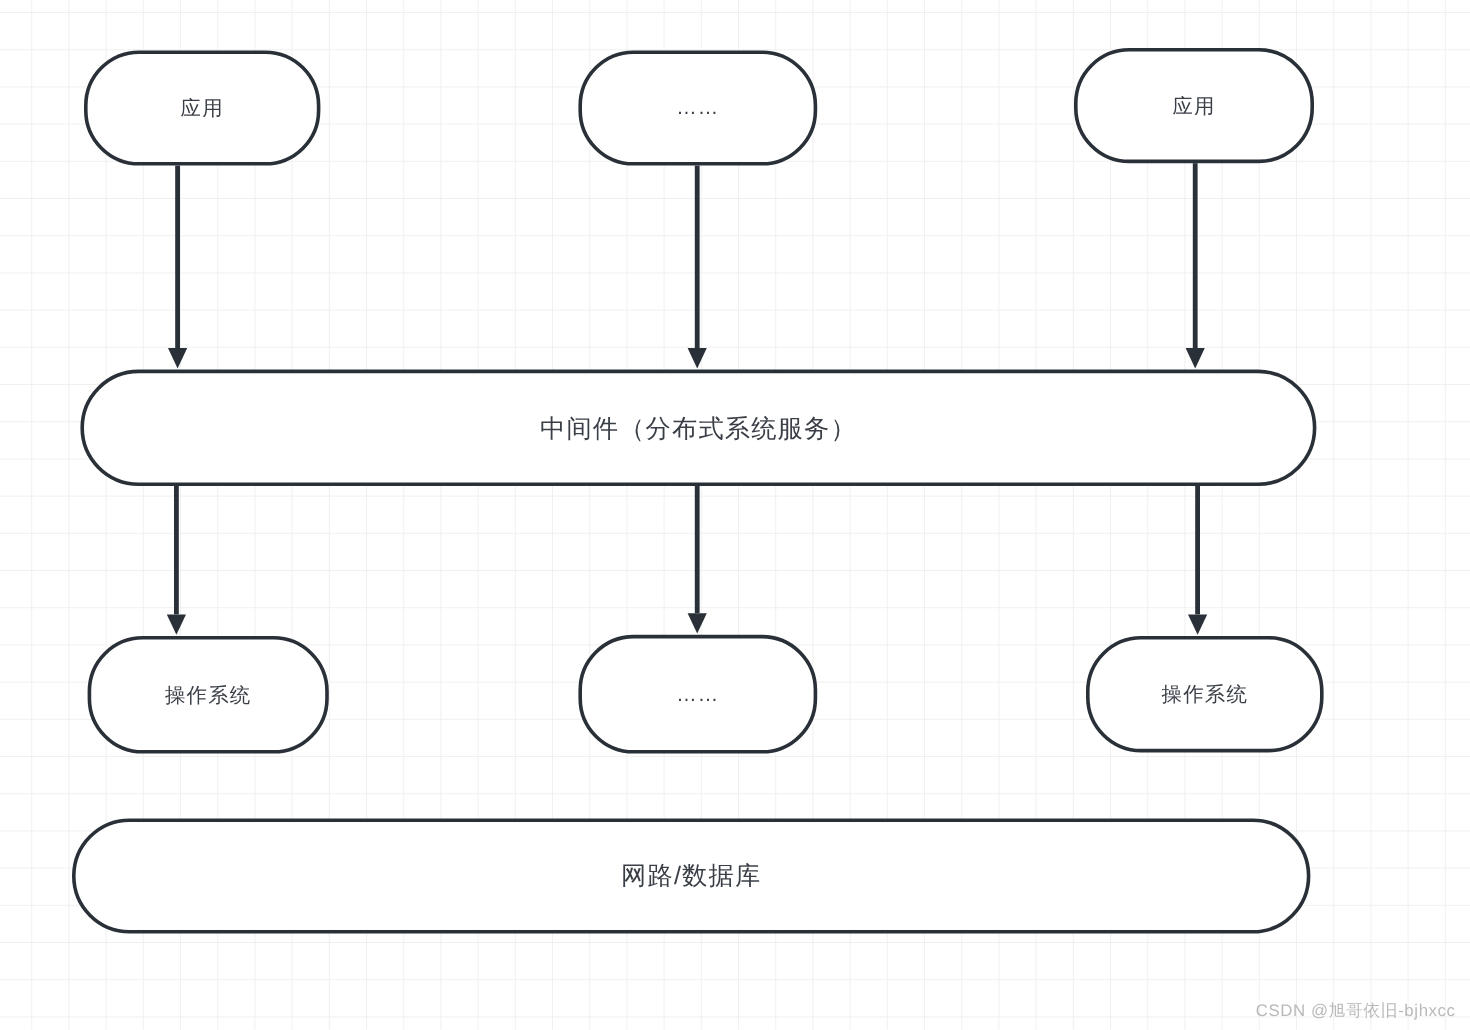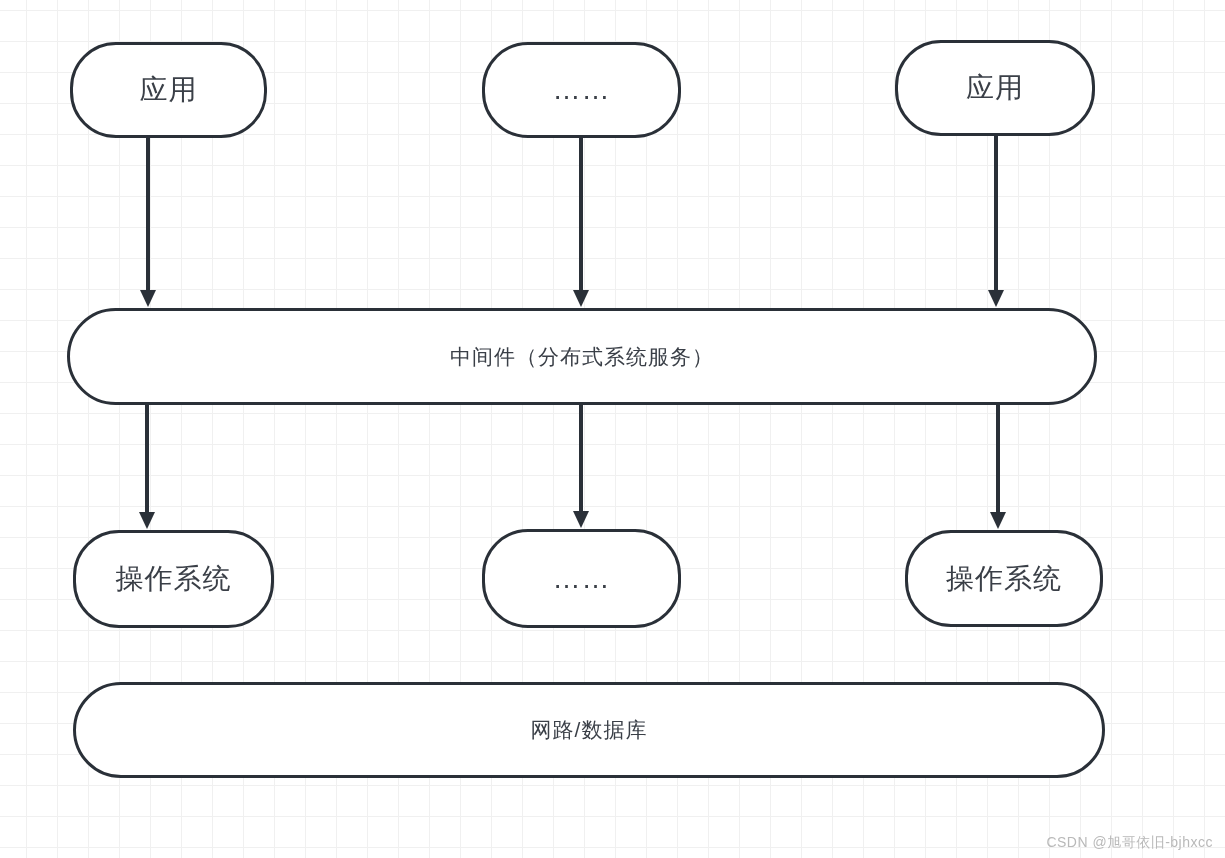--- a/index.html
+++ b/index.html
@@ -28,35 +28,35 @@
   }
   .node {
     position: absolute;
     background: #ffffff;
     border: 3.5px solid var(--stroke);
     border-radius: 46px;
     display: flex;
     align-items: center;
     justify-content: center;
     color: var(--text);
-    font-size: 28px;
+    font-size: 17px;
     letter-spacing: 1px;
     box-sizing: border-box;
     text-align: center;
   }
   .node.wide { border-radius: 49px; font-size: 21px; }
 
   #node-app-left    { left: 70px;  top: 42px;  width: 197px;  height: 96px; }
   #node-dots-top    { left: 482px; top: 42px;  width: 199px;  height: 96px; }
   #node-app-right   { left: 895px; top: 40px;  width: 200px;  height: 96px; }
   #node-middleware  { left: 67px;  top: 308px; width: 1030px; height: 97px; font-family: Liberation Mono, monospace; }
   #node-os-left     { left: 73px;  top: 530px; width: 201px;  height: 98px; }
   #node-dots-bottom { left: 482px; top: 529px; width: 199px;  height: 99px; }
   #node-os-right    { left: 905px; top: 530px; width: 198px;  height: 97px; }
-  #node-network-db  { left: 73px;  top: 682px; width: 1032px; height: 96px; }
+  #node-network-db  { left: 60px;  top: 682px; width: 1032px; height: 96px; }
 
   .arrow {
     position: absolute;
     width: 16px;
     display: flex;
     flex-direction: column;
     align-items: center;
   }
   .arrow .shaft { width: 4px; flex: 1 1 auto; background: var(--stroke); }
   .arrow .head {

